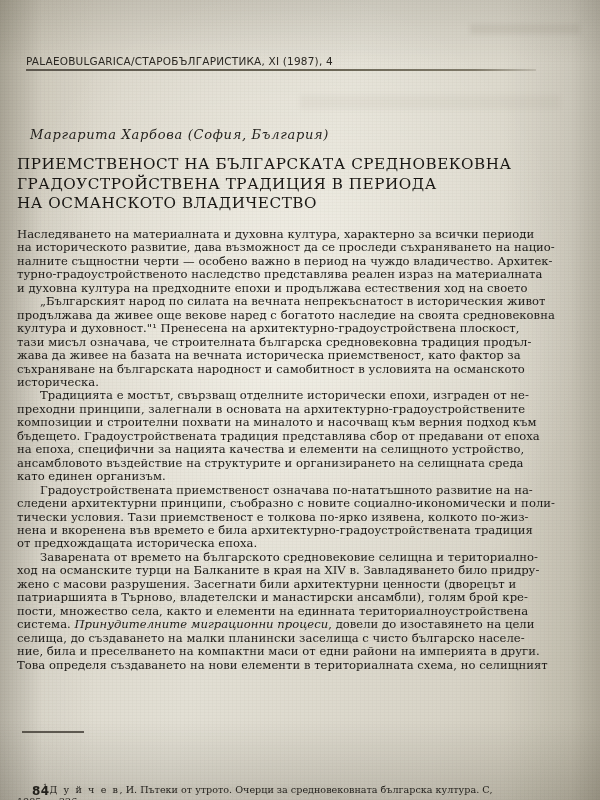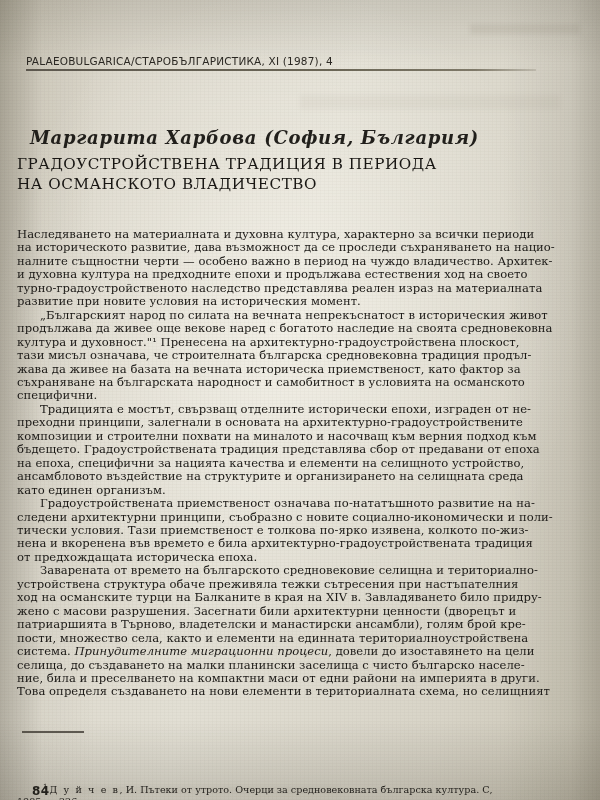--- a/index.html
+++ b/index.html
@@ -73,22 +73,22 @@
     background: linear-gradient(to right, #4a453c 0%, #55503f 60%, #6e6857 88%, rgba(110,104,87,0.25) 100%);
     opacity: 0.85;
   }
 
   
   .author {
     position: absolute;
     left: 30px;
     top: 127px;
     font-style: italic;
-    font-weight: 700;
-    font-size: 18px;
+    font-weight: 400;
+    font-size: 13px;
     letter-spacing: 0.7px;
     color: #211f1b;
   }
 
   
   .title {
     position: absolute;
     left: 17px;
     top: 155px;
     width: 560px;
@@ -195,52 +195,51 @@
   <div class="content">
 
     <div class="runhead">
       <div class="runhead-text">PALAEOBULGARICA/СТАРОБЪЛГАРИСТИКА, XI (1987), 4</div>
       <div class="runhead-rule"></div>
     </div>
 
     <div class="author">Маргарита Харбова (София, България)</div>
 
     <div class="title">
+      <span class="tl">ПРИЕМСТВЕНОСТ НА БЪЛГАРСКАТА СРЕДНОВЕКОВНА</span>
       <span class="tl">ГРАДОУСТРОЙСТВЕНА ТРАДИЦИЯ В ПЕРИОДА</span>
       <span class="tl">НА ОСМАНСКОТО ВЛАДИЧЕСТВО</span>
     </div>
 
     <div class="body" id="body-host">
         <span class="ln just">Наследяването на материалната и духовна култура, характерно за всички периоди</span>
         <span class="ln just">на историческото развитие, дава възможност да се проследи съхраняването на нацио-</span>
         <span class="ln just">налните същностни черти — особено важно в период на чуждо владичество. Архитек-</span>
+        <span class="ln just">турно-градоустройственото наследство представлява реален израз на материалната</span>
         <span class="ln just">и духовна култура на предходните епохи и продължава естествения ход на своето</span>
-        <span class="ln just">турно-градоустройственото наследство представлява реален израз на материалната</span>
-        <span class="ln just">развитие при новите условия на историческия момент.</span>
         <span class="ln just indent">„Българският народ по силата на вечната непрекъснатост в историческия живот</span>
         <span class="ln just">продължава да живее още векове наред с богатото наследие на своята средновековна</span>
         <span class="ln just">култура и духовност."¹ Пренесена на архитектурно-градоустройствена плоскост,</span>
         <span class="ln just">тази мисъл означава, че строителната българска средновековна традиция продъл-</span>
         <span class="ln just">жава да живее на базата на вечната историческа приемственост, като фактор за</span>
         <span class="ln just">съхраняване на българската народност и самобитност в условията на османското</span>
-        <span class="ln just">специфични.</span>
+        <span class="ln just">историческа.</span>
         <span class="ln just indent">Традицията е мостът, свързващ отделните исторически епохи, изграден от не-</span>
         <span class="ln just">преходни принципи, залегнали в основата на архитектурно-градоустройствените</span>
         <span class="ln just">композиции и строителни похвати на миналото и насочващ към верния подход към</span>
         <span class="ln just">бъдещето. Градоустройствената традиция представлява сбор от предавани от епоха</span>
         <span class="ln just">на епоха, специфични за нацията качества и елементи на селищното устройство,</span>
         <span class="ln just">ансамбловото въздействие на структурите и организирането на селищната среда</span>
         <span class="ln just">като единен организъм.</span>
         <span class="ln just indent">Градоустройствената приемственост означава по-нататъшното развитие на на-</span>
         <span class="ln just">следени архитектурни принципи, съобразно с новите социално-икономически и поли-</span>
         <span class="ln just">тически условия. Тази приемственост е толкова по-ярко изявена, колкото по-жиз-</span>
         <span class="ln just">нена и вкоренена във времето е била архитектурно-градоустройствената традиция</span>
         <span class="ln just">от предхождащата историческа епоха.</span>
         <span class="ln just indent">Заварената от времето на българското средновековие селищна и териториално-</span>
-        <span class="ln just">устройствена структура обаче преживяла тежки сътресения при настъпателния</span>
         <span class="ln just">ход на османските турци на Балканите в края на XIV в. Завладяването било придру-</span>
         <span class="ln just">жено с масови разрушения. Засегнати били архитектурни ценности (дворецът и</span>
         <span class="ln just">патриаршията в Търново, владетелски и манастирски ансамбли), голям брой кре-</span>
         <span class="ln just">пости, множество села, както и елементи на единната териториалноустройствена</span>
         <span class="ln just">система. <span class="it">Принудителните миграционни процеси</span>, довели до изоставянето на цели</span>
         <span class="ln just">селища, до създаването на малки планински заселища с чисто българско населе-</span>
         <span class="ln just">ние, била и преселването на компактни маси от едни райони на империята в други.</span>
         <span class="ln just">Това определя създаването на нови елементи в териториалната схема, но селищният</span>
       </div>
 

